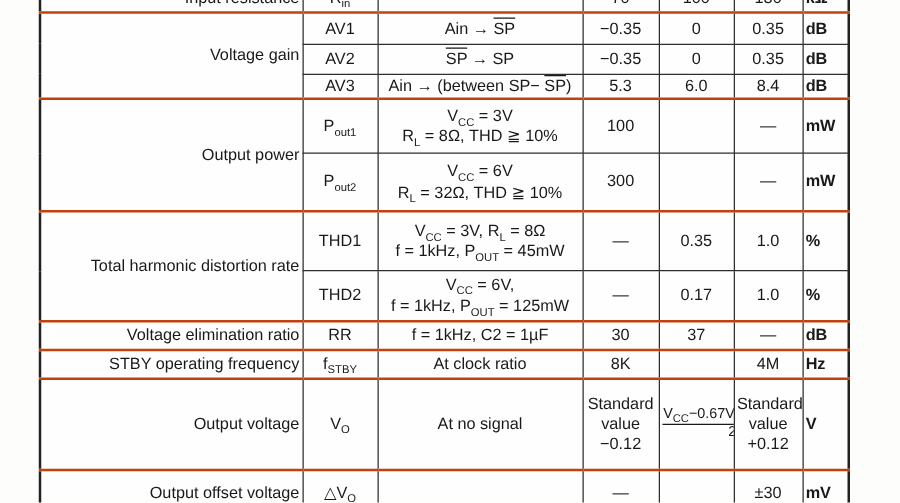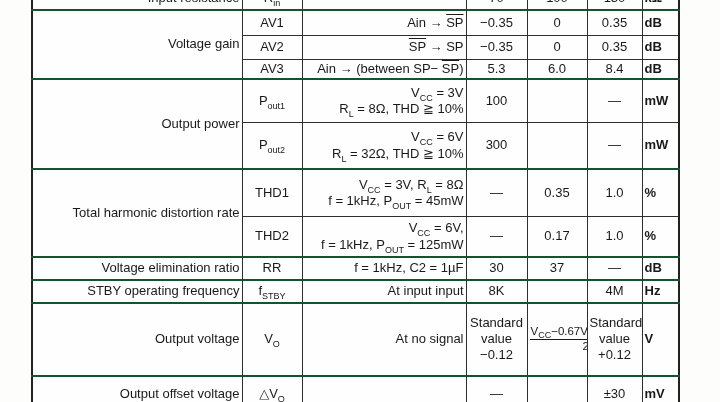--- a/index.html
+++ b/index.html
@@ -14,24 +14,24 @@
   }
   table.spec td{
     border:1px solid #2e2e2e;
     vertical-align:middle;
     font-size:13px;line-height:1.25;
     padding:1px 2px;
     overflow:hidden;
   }
   
   table.spec{border:2px solid #222;}
-  tr.sec td{border-top:2px solid #14532d;}
+  tr.sec td{border-top:2px solid #c2410c;}
   td.param{text-align:right;padding-left:8px;}
   td.sym{text-align:center;}
-  td.cond{text-align:right;padding-left:8px;white-space:pre-line;font-size:12.5px;margin-left:28px;}
+  td.cond{text-align:center;padding-left:8px;white-space:pre-line;font-size:12.5px;margin-left:28px;}
   td.val{text-align:center;white-space:pre-line;}
   td.unit{text-align:left;padding:1px 1px;font-weight:bold;}
   td.small{font-size:12px;line-height:1.3;}
   sub{font-size:9px;line-height:0;letter-spacing:0;}
   .ol{text-decoration:overline;}
   .frac{display:inline-block;vertical-align:middle;text-align:right;line-height:1.2;font-size:11.5px;}
   .fnum{display:block;border-bottom:1px solid #1a1a1a;padding:0 1px;}
   .fden{display:block;}
 </style>
 </head>
@@ -126,21 +126,21 @@
         <td class="sym">RR</td>
         <td class="cond">f = 1kHz, C2 = 1µF</td>
         <td class="val">30</td>
         <td class="val">37</td>
         <td class="val">—</td>
         <td class="unit">dB</td>
       </tr>
       <tr class="sec" style="height:23px">
         <td class="param">STBY operating frequency</td>
         <td class="sym">f<sub>STBY</sub></td>
-        <td class="cond">At input input</td>
+        <td class="cond">At clock ratio</td>
         <td class="val">8K</td>
         <td class="val"></td>
         <td class="val">4M</td>
         <td class="unit">Hz</td>
       </tr>
       <tr class="sec" style="height:73px">
         <td class="param">Output voltage</td>
         <td class="sym">V<sub>O</sub></td>
         <td class="cond">At no signal</td>
         <td class="val small">Standard

